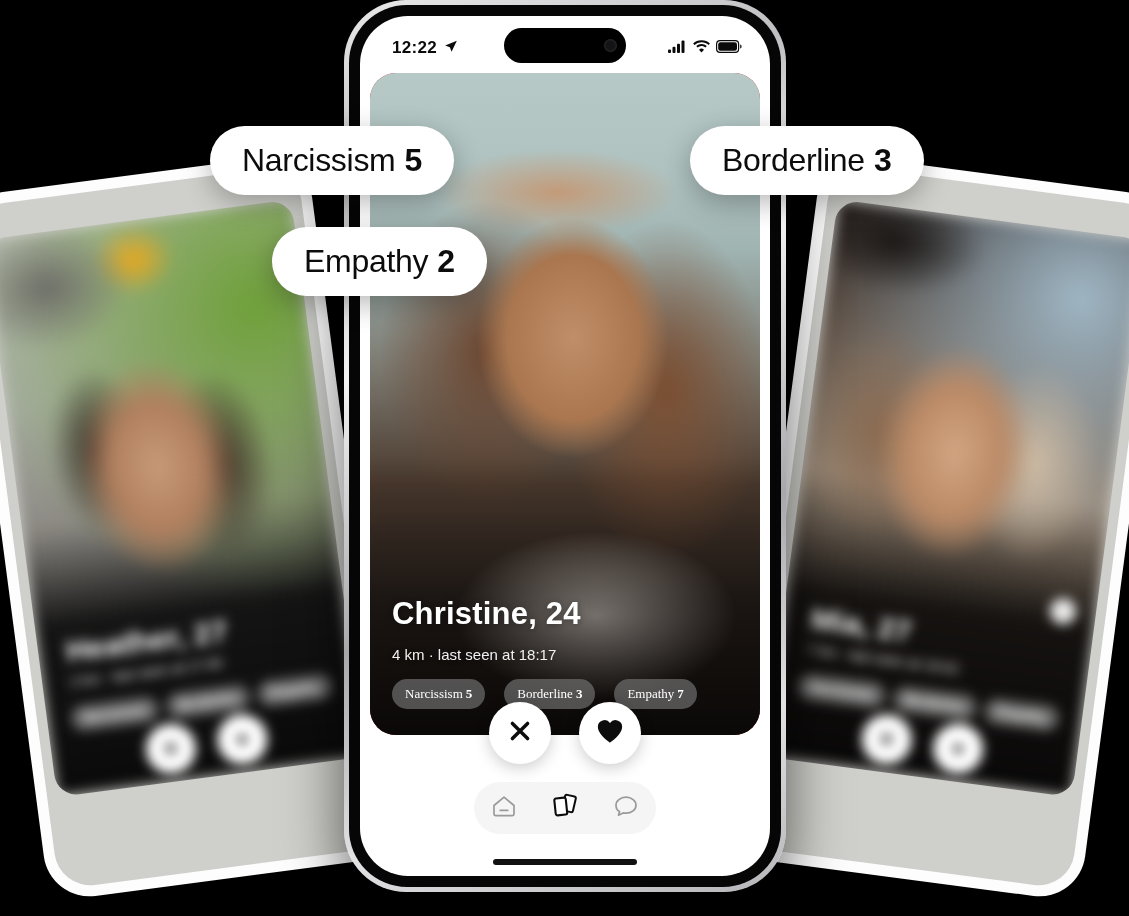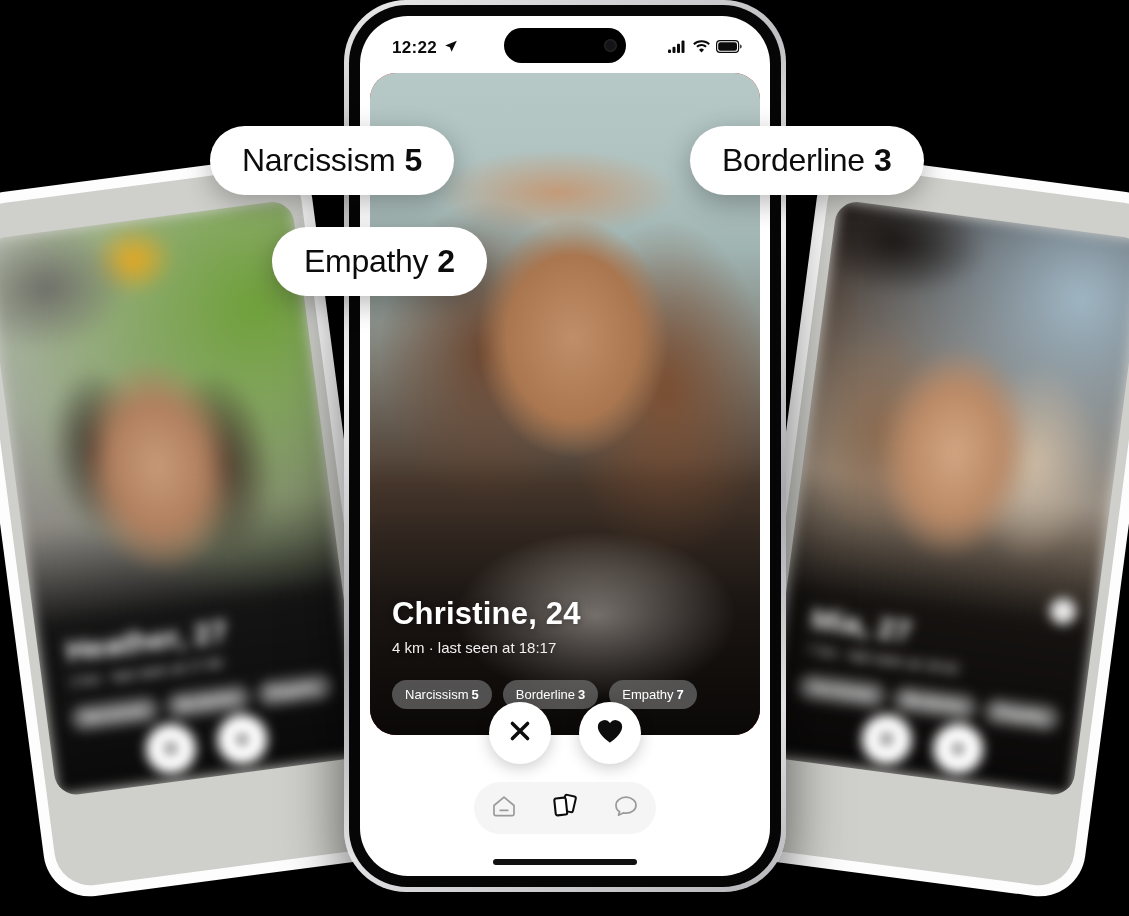--- a/index.html
+++ b/index.html
@@ -176,24 +176,24 @@
   }
   .card-info {
     position: absolute; left: 22px; right: 22px; bottom: 26px;
   }
   .card-name {
     color: #fff; font-size: 31px; font-weight: 700; letter-spacing: .2px;
     text-shadow: 0 1px 6px rgba(0,0,0,.35);
     line-height: 1.15;
   }
   .card-meta {
-    color: #f1f1f1; font-size: 15px; margin-top: 7px; font-weight: 400;
+    color: #f1f1f1; font-size: 15px; margin-top: 14px; font-weight: 400;
     text-shadow: 0 1px 5px rgba(0,0,0,.35);
   }
-  .card-tags { display: flex; gap: 11px; margin-top: 24px; }
+  .card-tags { display: flex; gap: 19px; margin-top: 16px; font-family: Liberation Serif, serif; }
   .card-tag {
     background: rgba(115,115,115,0.68);
     color: #fff;
     font-size: 13px;
     padding: 7px 13px;
     border-radius: 18px;
     white-space: nowrap;
     font-weight: 500;
     backdrop-filter: blur(3px);
   }

